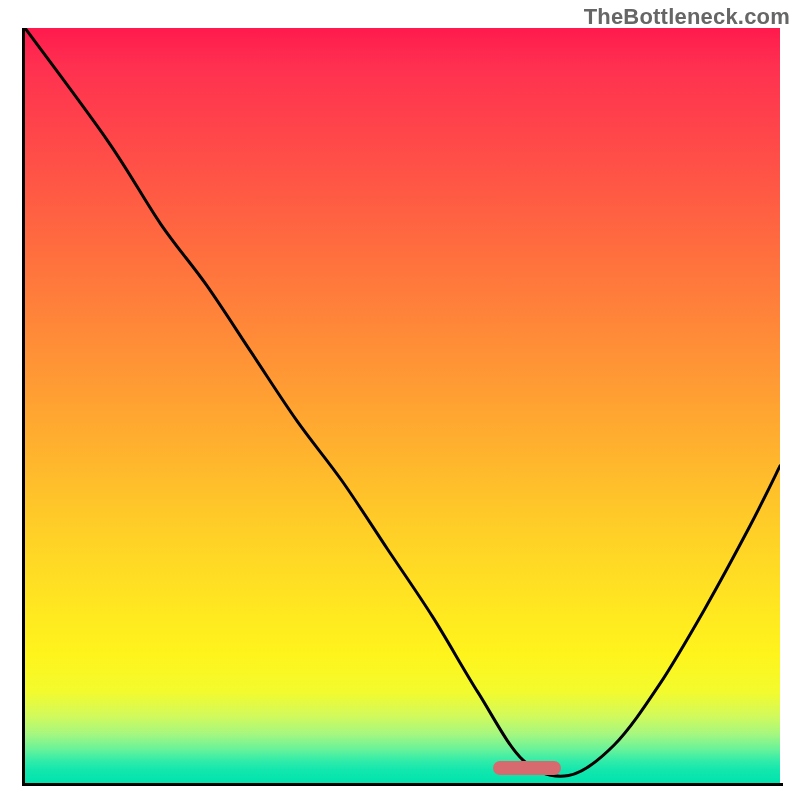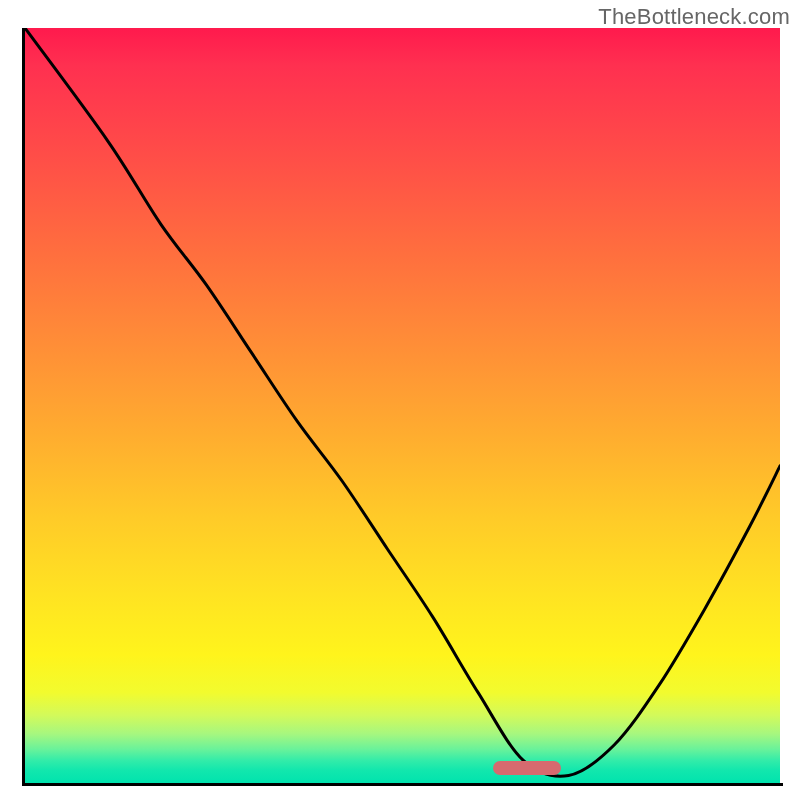--- a/index.html
+++ b/index.html
@@ -16,21 +16,21 @@
     position: relative;
     width: 800px;
     height: 800px;
   }
 
   .watermark {
     position: absolute;
     top: 4px;
     right: 10px;
     font-size: 22px;
-    font-weight: 400;
+    font-weight: 700;
     color: #666666;
     letter-spacing: 0.2px;
     z-index: 20;
   }
 
   .plot {
     position: absolute;
     left: 25px;
     top: 28px;
     width: 755px;

